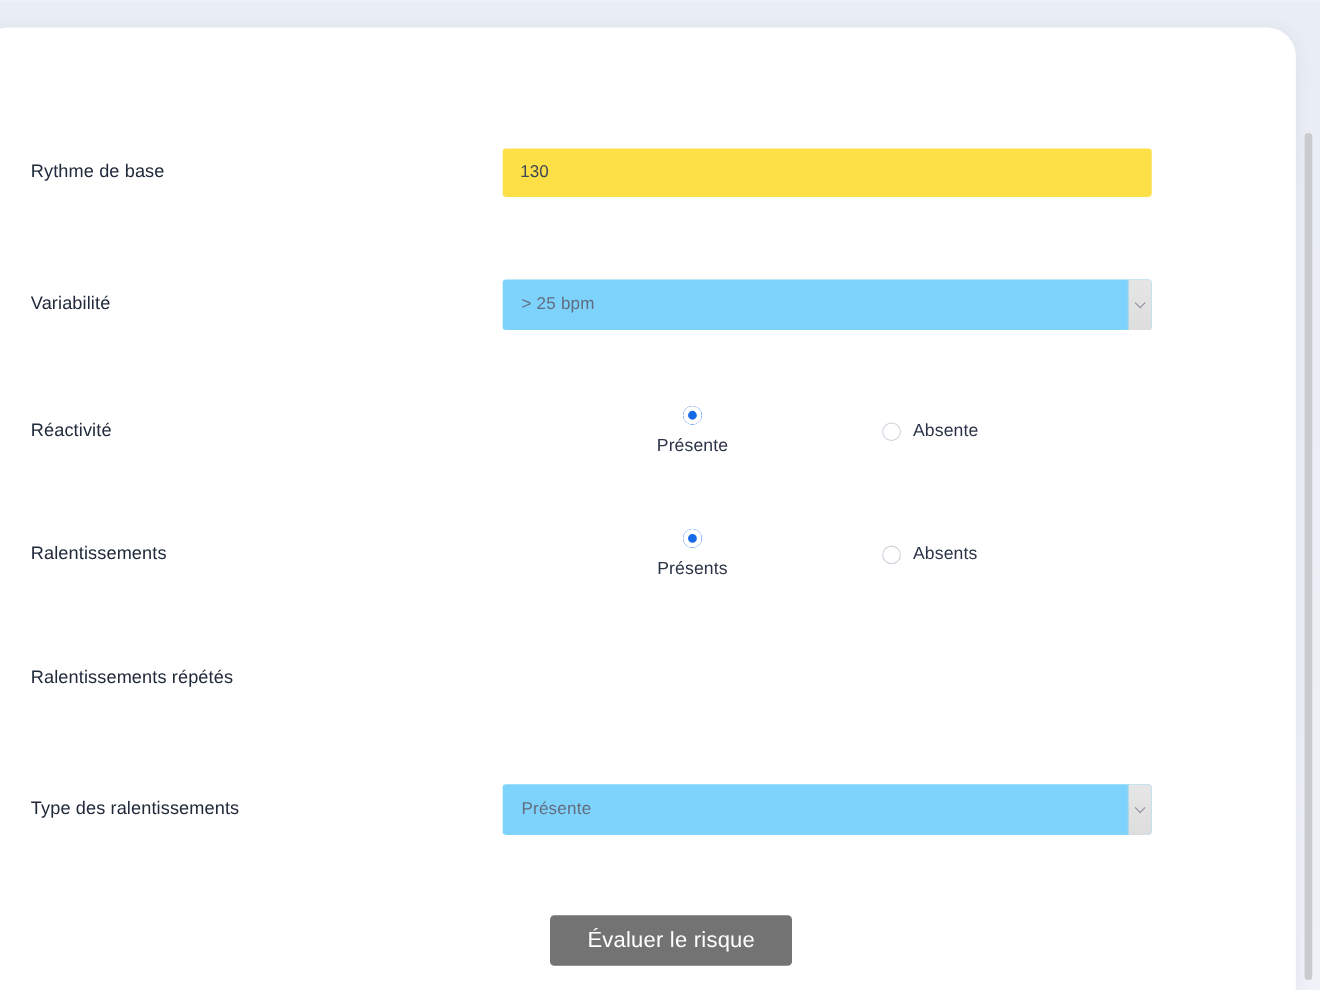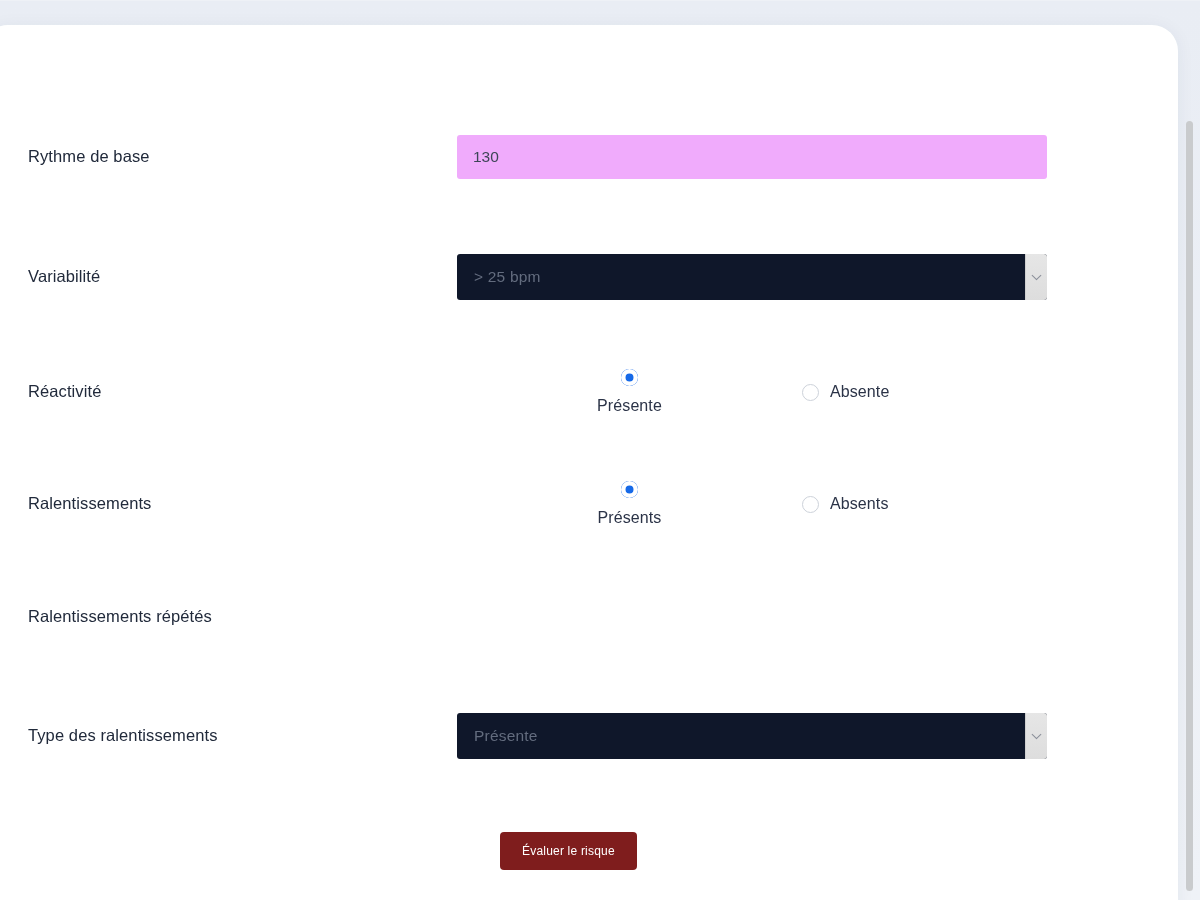--- a/index.html
+++ b/index.html
@@ -71,41 +71,41 @@
     flex: 1;
     position: relative;
     display: flex;
     align-items: center;
   }
 
   
   .text-input {
     width: 590px;
     height: 44px;
-    background: #f0abfc;
+    background: #fde047;
     border: none;
     border-radius: 3px;
     font-family: "Liberation Sans", sans-serif;
     font-size: 15.5px;
     color: #3d4557;
     padding: 0 16px;
     outline: none;
   }
 
   
   .select-wrap {
     position: relative;
     width: 590px;
     height: 46px;
   }
 
   .select-box {
     position: absolute;
     inset: 0;
-    background: #0f172a;
+    background: #7dd3fc;
     border: none;
     border-radius: 3px;
     display: flex;
     align-items: center;
     padding-left: 17px;
     font-size: 15.5px;
     color: #636c7e;
     letter-spacing: 0.2px;
   }
 
@@ -170,28 +170,28 @@
   .submit-row {
     position: absolute;
     left: 0;
     top: 807px;
     width: 1150px;
     display: flex;
   }
 
   .submit-btn {
     margin-left: 518px;
-    background: #7f1d1d;
+    background: #737373;
     color: #ffffff;
     border: none;
     border-radius: 4px;
     font-family: "Liberation Sans", sans-serif;
-    font-size: 12px;
+    font-size: 20px;
     letter-spacing: 0.2px;
-    padding: 13px 22px;
+    padding: 13px 34px;
     cursor: pointer;
     line-height: 1;
   }
 
   
   .scrollbar-track {
     position: absolute;
     right: 3px;
     top: 0;
     width: 13px;

